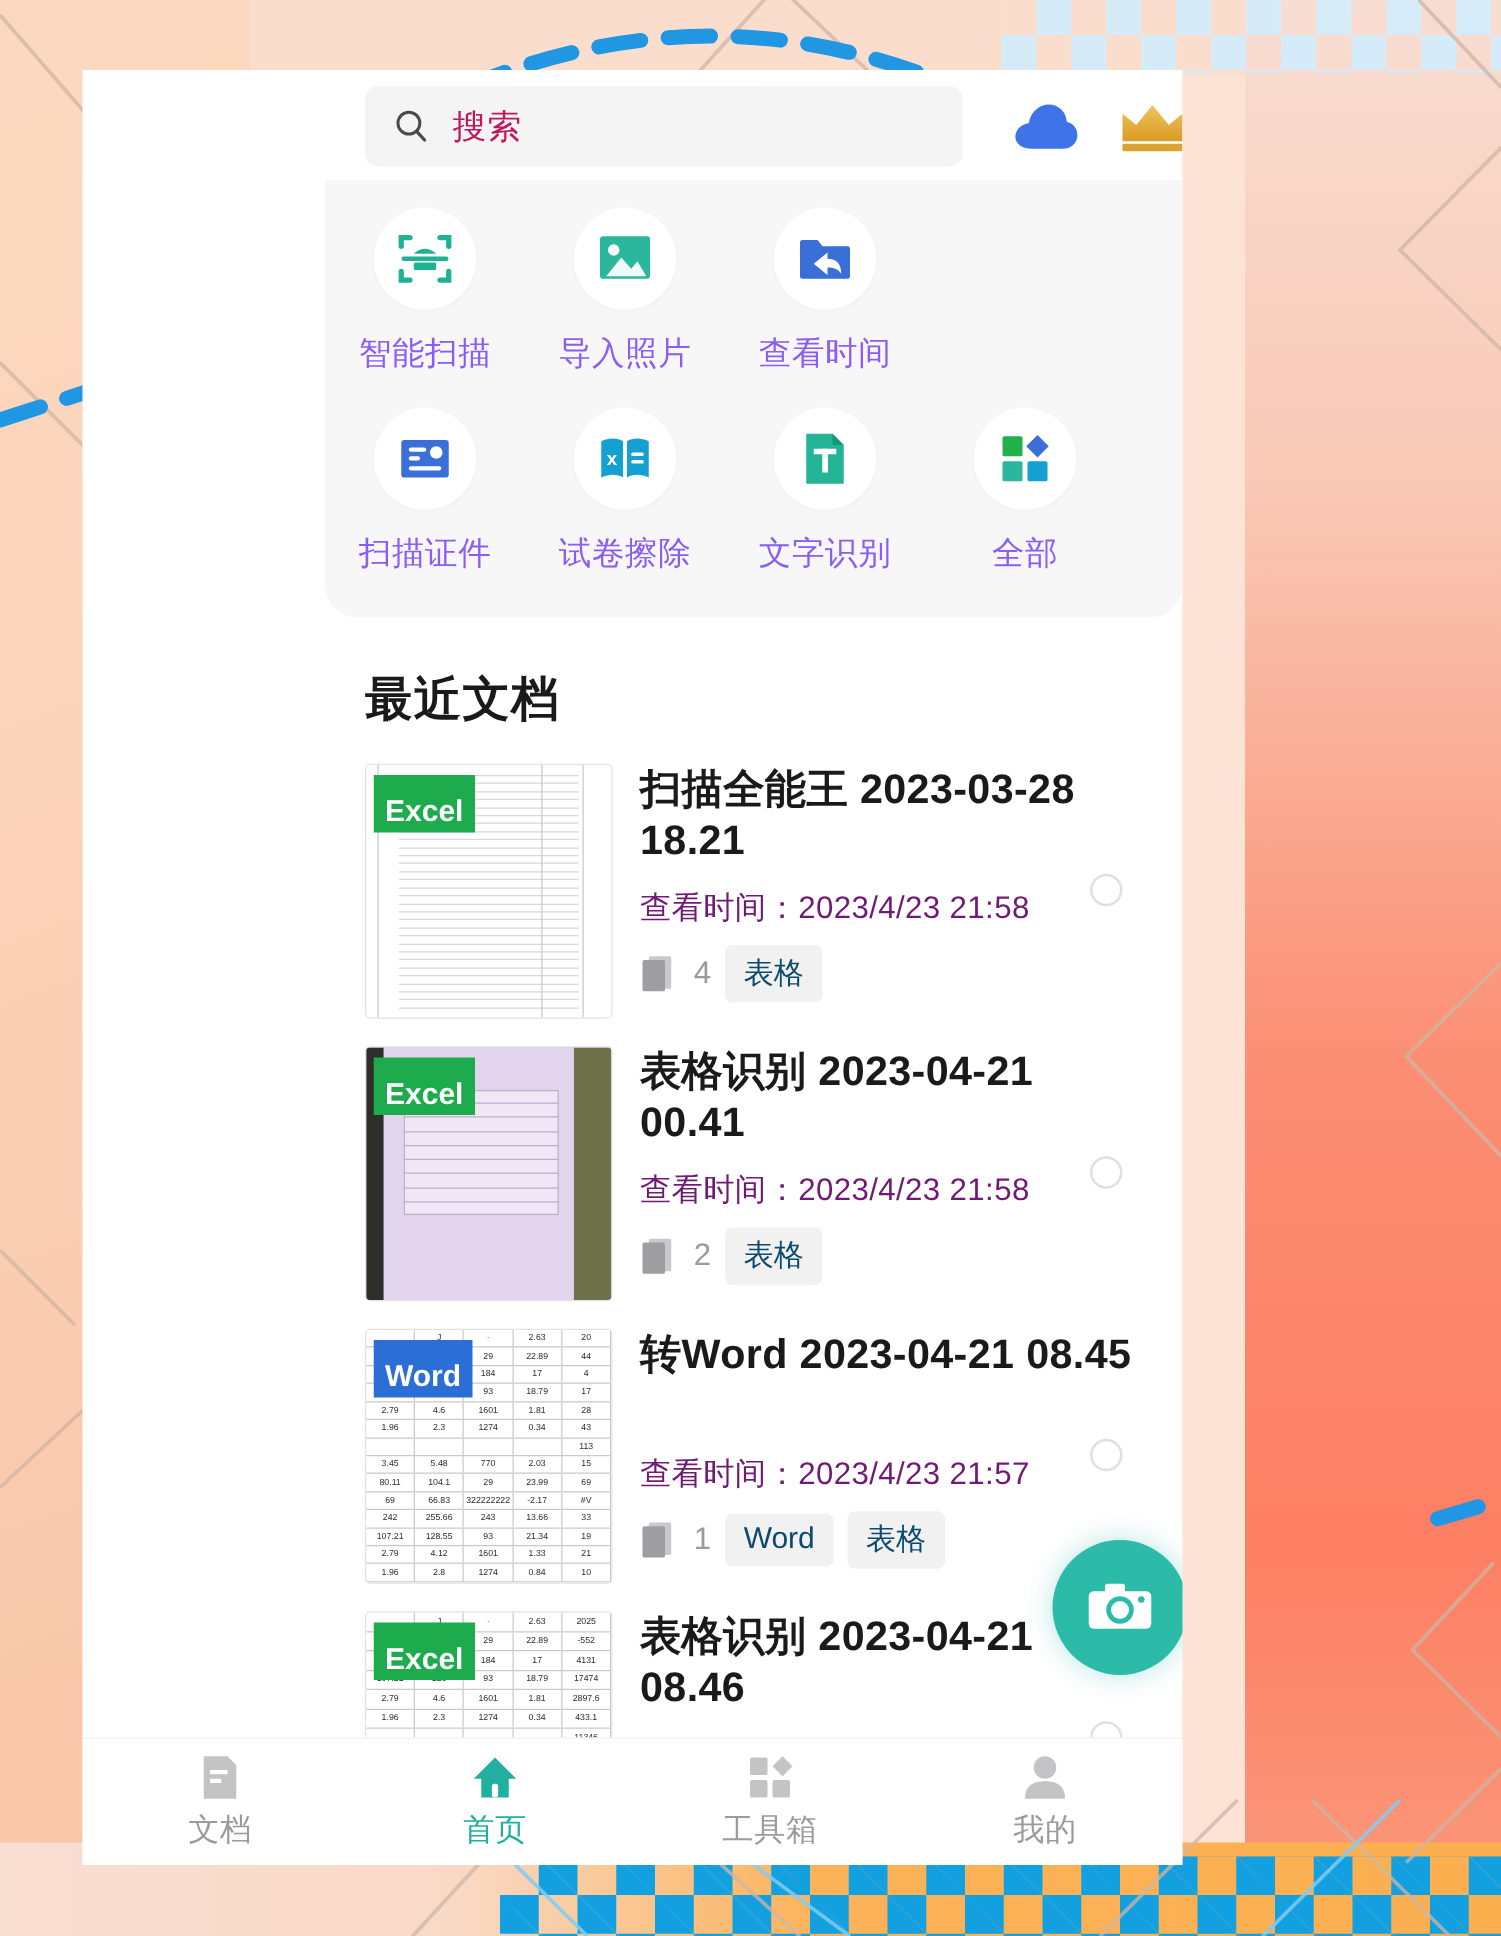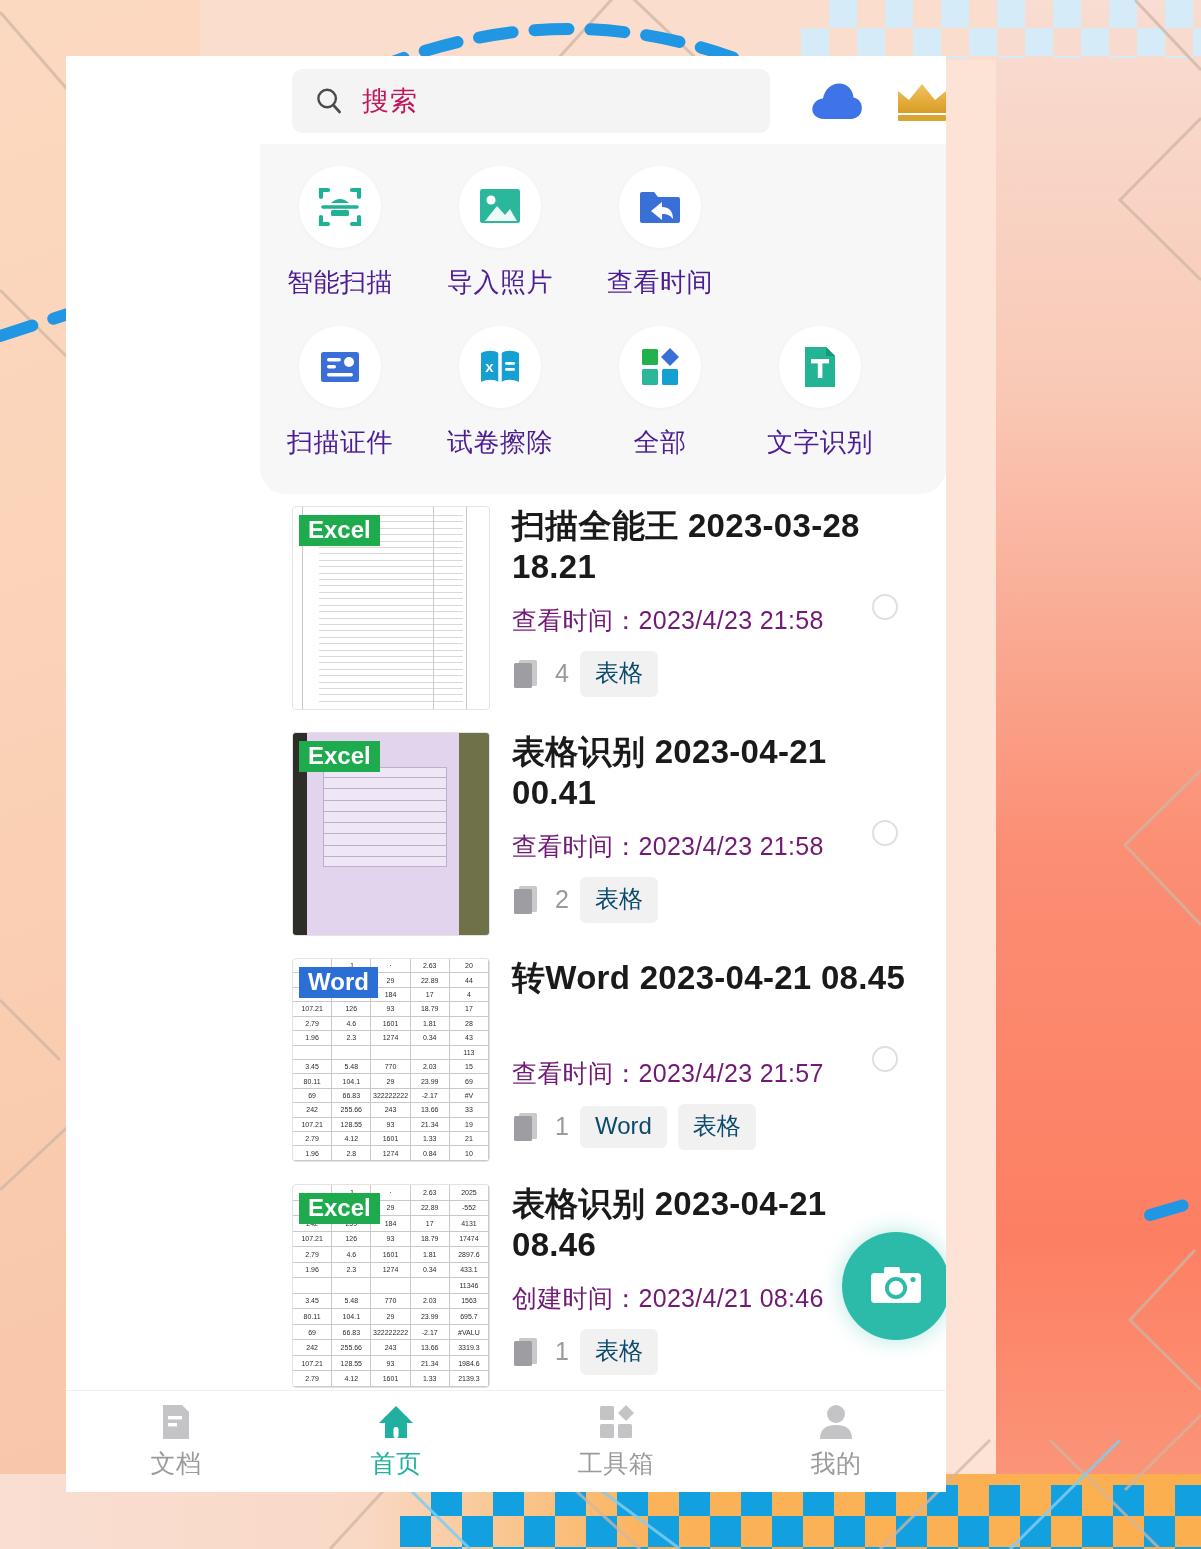--- a/index.html
+++ b/index.html
@@ -70,37 +70,37 @@
     border-bottom-left-radius:26px; border-bottom-right-radius:26px;
     padding:22px 0 34px 0;
   }
   .tool-row { display:flex; }
   .tool-cell { width:160px; display:flex; flex-direction:column; align-items:center; }
   .tool-circle {
     width:82px; height:82px; border-radius:50%; background:#ffffff;
     display:flex; align-items:center; justify-content:center;
     box-shadow:0 1px 4px rgba(0,0,0,.035);
   }
-  .tool-label { margin-top:17px; font-size:26px; color:#4c1d95; letter-spacing:.5px; }
+  .tool-label { margin-top:17px; font-size:26px; color:#8b5cf6; letter-spacing:.5px; }
   .tool-row + .tool-row { margin-top:26px; }
 
   
   .recent-title {
     margin:40px 0 14px 226px; font-size:38px; font-weight:bold; color:#1a1a1a;
     letter-spacing:1px;
   }
   .doc-list { padding:0 0 0 226px; }
   .doc-item { display:flex; padding:12px 0 10px 0; position:relative; }
   .thumb {
     width:198px; height:204px; border:1px solid #e3e3e3; border-radius:4px;
     background:#fff; position:relative; overflow:hidden; flex:0 0 198px;
   }
   .thumb-badge {
     position:absolute; left:6px; top:8px; z-index:3;
-    font-size:24px; font-weight:bold; color:#fff; padding:2px 9px 3px 9px;
+    font-size:24px; font-weight:bold; color:#fff; padding:17px 9px 3px 9px;
     line-height:1.1; font-family:"Liberation Sans",sans-serif;
   }
   .badge-excel { background:#1eab4e; }
   .badge-word  { background:#2b6fd6; }
 
   .doc-meta { padding-left:22px; flex:1; min-width:0; }
   .doc-title {
     font-size:33px; font-weight:bold; color:#1a1a1a; line-height:1.24;
     letter-spacing:.3px; max-width:400px;
   }
@@ -282,44 +282,45 @@
             <text x="12.5" y="25" font-size="15" font-weight="bold" fill="#ffffff" text-anchor="middle" font-family="Liberation Sans">x</text>
             <rect x="28" y="15" width="10" height="2.8" rx="1.2" fill="#ffffff"></rect>
             <rect x="28" y="21" width="10" height="2.8" rx="1.2" fill="#ffffff"></rect>
           </svg>
         </div>
         <div class="tool-label">试卷擦除</div>
       </div>
 
       <div class="tool-cell">
         <div class="tool-circle">
+          <svg width="40" height="46" viewBox="0 0 40 46">
+            <path d="M5 3 H26 L35 12 V43 H5 Z" fill="#23b395"></path>
+            <path d="M26 3 L35 12 H26 Z" fill="#17987d"></path>
+            <rect x="11" y="15" width="18" height="4.4" fill="#ffffff"></rect>
+            <rect x="17.8" y="15" width="4.6" height="19" fill="#ffffff"></rect>
+          </svg>
+        </div>
+        <div class="tool-label">文字识别</div>
+      </div>
+
+      <div class="tool-cell">
+        <div class="tool-circle">
           <svg width="44" height="44" viewBox="0 0 44 44">
             <rect x="4" y="4" width="16" height="16" rx="1.5" fill="#22b14c"></rect>
             <path d="M32 3 L41 12 L32 21 L23 12 Z" fill="#3a6fd8"></path>
             <rect x="4" y="24" width="16" height="16" rx="1.5" fill="#2bb79c"></rect>
             <rect x="24" y="24" width="16" height="16" rx="1.5" fill="#14a0d0"></rect>
           </svg>
         </div>
         <div class="tool-label">全部</div>
       </div>
-
-      <div class="tool-cell">
-        <div class="tool-circle">
-          <svg width="40" height="46" viewBox="0 0 40 46">
-            <path d="M5 3 H26 L35 12 V43 H5 Z" fill="#23b395"></path>
-            <path d="M26 3 L35 12 H26 Z" fill="#17987d"></path>
-            <rect x="11" y="15" width="18" height="4.4" fill="#ffffff"></rect>
-            <rect x="17.8" y="15" width="4.6" height="19" fill="#ffffff"></rect>
-          </svg>
-        </div>
-        <div class="tool-label">文字识别</div>
-      </div>
     </div>
   </div>
 
+  <div class="recent-title">最近文档</div>
 
   <div class="doc-list">
 
     <div class="doc-item">
       <div class="thumb">
         <div class="lined" style="padding:6px 4px;display:flex;flex-direction:column;gap:2px;">
           <div class="bar"></div>
             <div class="bar"></div>
             <div class="bar"></div>
             <div class="bar"></div>

